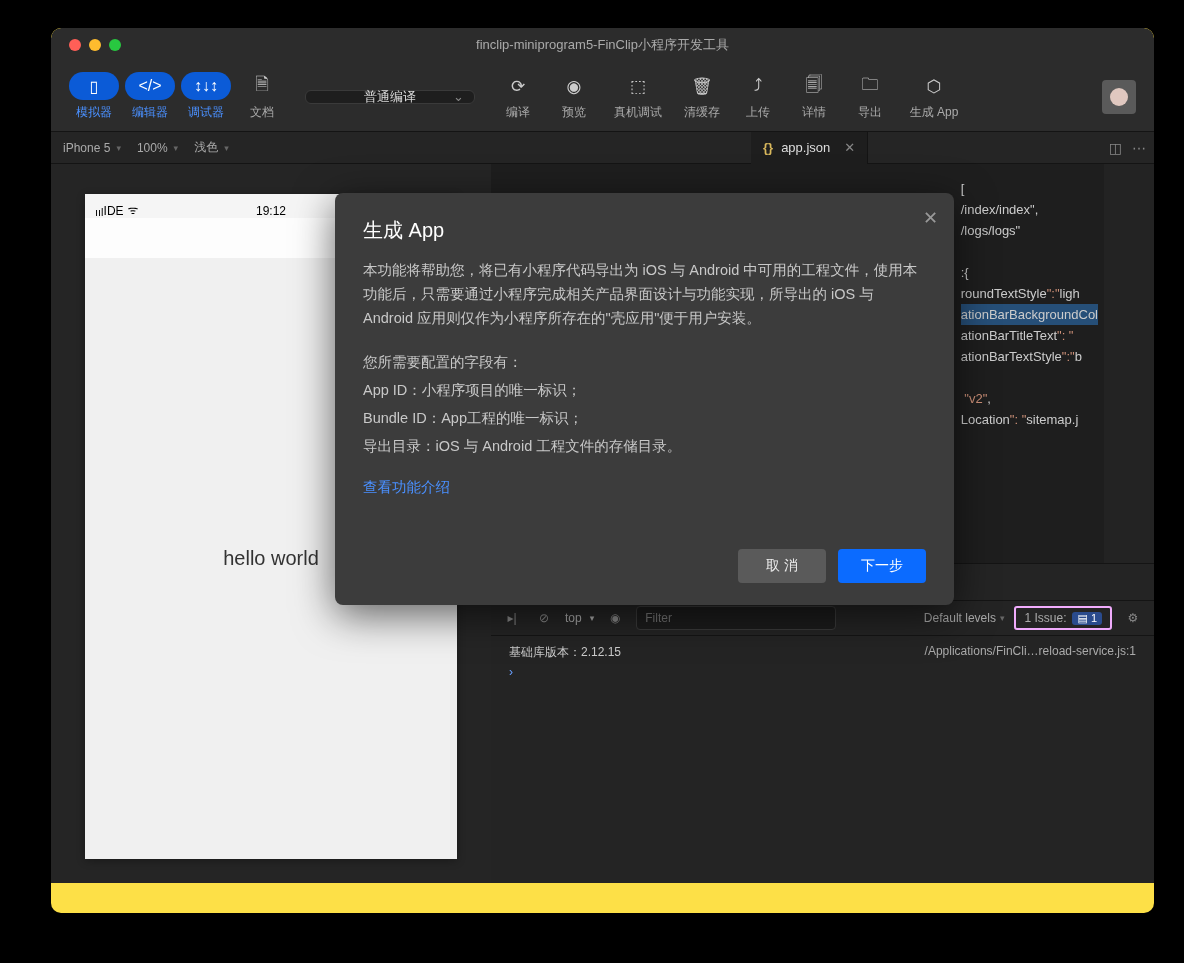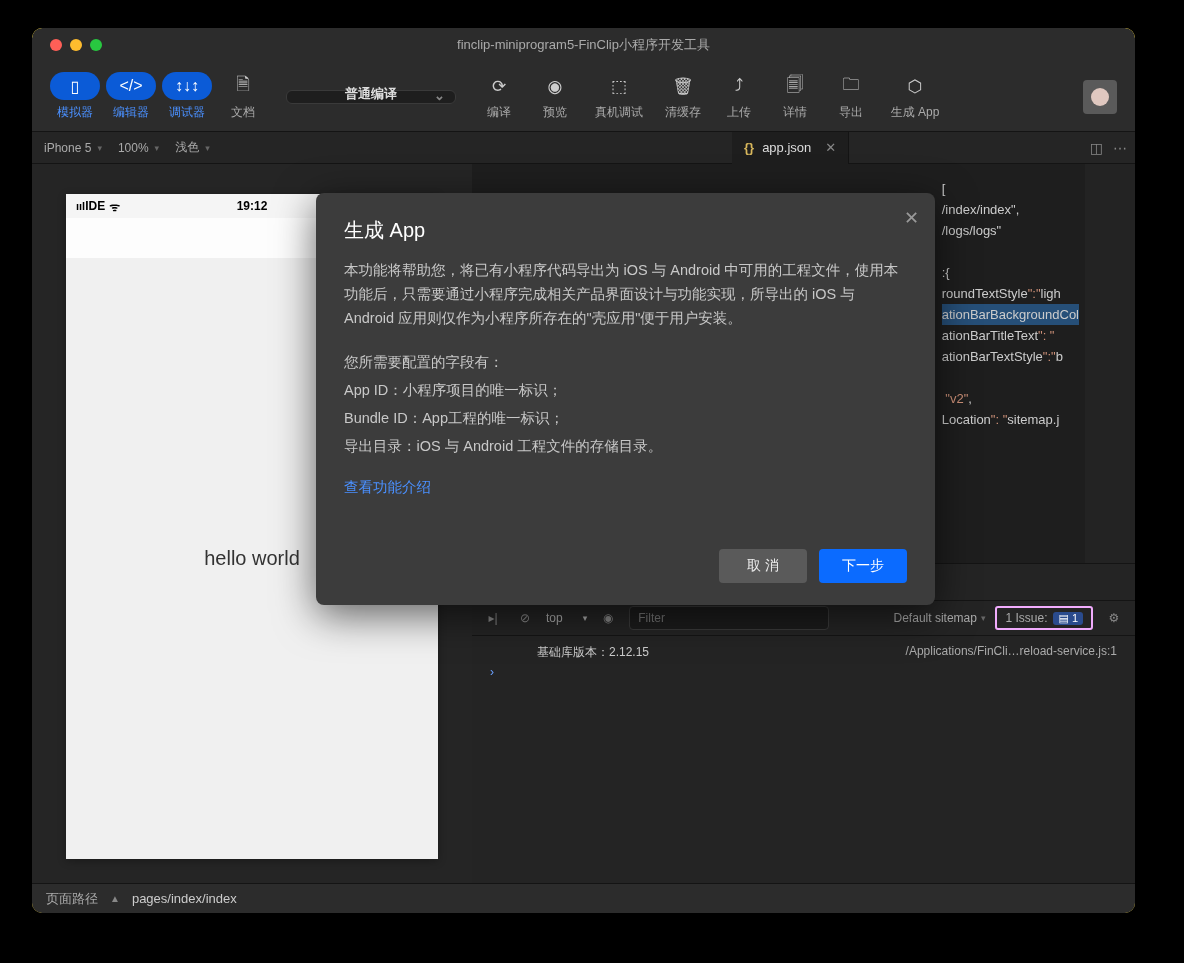--- a/index.html
+++ b/index.html
@@ -1,53 +1,53 @@
 <!DOCTYPE html>
 <html><head>
 <meta charset="utf-8">
 <style>
   * { box-sizing: border-box; margin: 0; padding: 0; font-family: -apple-system, "PingFang SC", sans-serif; }
   body { background: #000; width: 1184px; height: 963px; position: relative; overflow: hidden; }
-  .window { position: absolute; left: 32px; top: 28px; width: 1103px; height: 885px; background: #fde047; border-radius: 10px; overflow: hidden; box-shadow: 0 20px 60px rgba(0,0,0,0.5); }
+  .window { position: absolute; left: 51px; top: 28px; width: 1103px; height: 885px; background: #fde047; border-radius: 10px; overflow: hidden; box-shadow: 0 20px 60px rgba(0,0,0,0.5); }
   
   .titlebar { height: 34px; background: #2c2c2c; display: flex; align-items: center; position: relative; border-top-left-radius: 10px; border-top-right-radius: 10px; }
   .traffic { display: flex; gap: 8px; padding-left: 18px; }
   .traffic span { width: 12px; height: 12px; border-radius: 50%; display: inline-block; }
   .t-close { background: #ff5f57; }
   .t-min { background: #febc2e; }
   .t-max { background: #28c840; }
   .title { position: absolute; left: 50%; transform: translateX(-50%); color: #aaa; font-size: 13px; }
   
   .toolbar { height: 70px; background: #2c2c2c; display: flex; align-items: center; padding: 0 18px; gap: 6px; border-bottom: 1px solid #141414; }
   .tb-btn { display: flex; flex-direction: column; align-items: center; gap: 4px; cursor: pointer; font-size: 12px; }
   .tb-btn .pill { width: 50px; height: 28px; border-radius: 14px; display: flex; align-items: center; justify-content: center; }
   .tb-btn.active .pill { background: #0b5bd7; }
   .tb-btn.active .lbl { color: #4a90ff; }
   .tb-btn .lbl { color: #aaa; }
   .tb-btn .ico { color: #ccc; font-size: 16px; }
   .tb-btn.active .ico { color: #fff; }
   .tb-plain { display:flex; flex-direction:column; align-items:center; gap:4px; color:#aaa; font-size:12px; cursor:pointer; width:50px; }
   .tb-plain .ico { font-size:17px; color:#ccc; height:28px; display:flex; align-items:center; justify-content:center; }
-  .compile-select { width:170px; height:14px; background:#1e1e1e; border:1px solid #3a3a3a; border-radius:6px; color:#ddd; display:flex; align-items:flex-end; justify-content:center; position:relative; margin:0 12px; font-size:13px;font-weight:bold; }
+  .compile-select { width:170px; height:14px; background:#1e1e1e; border:1px solid #3a3a3a; border-radius:6px; color:#ddd; display:flex; align-items:center; justify-content:center; position:relative; margin:0 12px; font-size:13px; }
   .compile-select::after { content:"⌄"; position:absolute; right:10px; color:#888; }
   .spacer { flex:1; }
   .avatar { width:34px; height:34px; background:#5a5a5a; border-radius:4px; display:flex; align-items:center; justify-content:center; }
   .avatar span { width:18px; height:18px; background:#e0c8c0; border-radius:50%; display:block; }
   
   .subbar { height: 32px; background: #252525; border-bottom:1px solid #141414; display:flex; align-items:center; padding:0 12px; gap:16px; color:#aaa; font-size:12px; }
   .subbar .sel { display:flex; align-items:center; gap:4px; cursor:pointer; }
   .subbar .sel::after { content:"▾"; font-size:9px; color:#666; margin-left:2px; }
   .subbar .iconset { margin-left:auto; display:flex; gap:14px; color:#888; font-size:14px; margin-right:210px; }
   .subbar .iconset span { cursor:pointer; }
   
   .body { display:flex; height: calc(100% - 34px - 70px - 32px - 30px); }
   
   .left { width: 440px; background:#252525; display:flex; flex-direction:column; align-items:center; padding-top:30px; }
   .phone { width:372px; height:665px; background:#f5f5f5; box-shadow: 0 2px 8px rgba(0,0,0,0.3); position:relative; }
-  .statusbar { height:24px; display:flex; align-items:center; padding:12px 10px; background:#f5f5f5; font-size:12px; font-weight:700; color:#000; }
+  .statusbar { height:24px; display:flex; align-items:flex-end; padding:0 10px; background:#f5f5f5; font-size:12px; font-weight:400; color:#000; }
   .statusbar .sig { font-size:11px; }
   .statusbar .clock { position:absolute; left:50%; transform:translateX(-50%); }
   .navbar { height:40px; display:flex; align-items:center; justify-content:center; font-size:14px; font-weight:600; background:#fdfdfd; color:#000; position:relative; }
   .navbar .badge { position:absolute; right:60px; text-align:right; }
   .phone-content { height:calc(100% - 64px); display:flex; align-items:center; justify-content:center; font-size:20px; color:#333; background:#f0f0f0; }
   
   .right { flex:1; display:flex; flex-direction:column; background:#1e1e1e; position:relative; }
   .editor-tabs { height:32px; background:#252525; display:flex; align-items:center; border-bottom:1px solid #141414; position:relative; margin-top:-32px; }
   .editor-tab { background:#1e1e1e; height:32px; display:flex; align-items:center; gap:8px; padding:0 12px; color:#ddd; font-size:13px; border-right:1px solid #141414; margin-left:260px; }
   .editor-tab .brace { color:#d9b85c; font-weight:bold; }
@@ -67,21 +67,21 @@
   .dt-tabs .cur { color:#888; display:flex; align-items:center; gap:6px; }
   .dt-filter { height:36px; display:flex; align-items:center; gap:10px; padding:0 10px; border-top:1px solid #141414; border-bottom:1px solid #141414; color:#aaa; font-size:12px; }
   .dt-filter .ic { width:22px; text-align:center; cursor:pointer; color:#888; }
   .dt-filter input { flex:0 0 200px; background:#1c1c1c; border:1px solid #3a3a3a; border-radius:4px; color:#ccc; padding:4px 8px; font-size:12px; }
   .dt-filter .levels { display:flex; align-items:center; gap:4px; margin-left:auto; }
   .dt-filter .levels::after { content:"▾"; font-size:9px; color:#666; }
   .dt-filter .issue { display:flex; align-items:center; gap:6px; border:2px solid #f0abfc; border-radius:3px; padding:3px 8px; }
   .dt-filter .issue .chip { background:#2a4b8d; color:#fff; border-radius:3px; padding:0 5px; display:inline-flex; align-items:center; gap:3px; font-size:11px; }
   .dt-filter .gear { width:22px; text-align:center; cursor:pointer; color:#888; }
   .dt-body { flex:1; background:#242424; color:#ccc; font-family:Menlo,monospace; font-size:12px; padding:6px 10px; }
-  .dt-body .row { display:flex; justify-content:space-between; padding:2px 8px;margin-left:47px; }
+  .dt-body .row { display:flex; justify-content:space-between; padding:2px 8px; }
   .dt-body .row .path { color:#aaa; }
   .dt-body .prompt { color:#6aa0ff; padding:2px 8px; }
   
   .footer { height:30px; background:#2c2c2c; border-top:1px solid #141414; display:flex; align-items:center; padding:0 14px; color:#aaa; font-size:13px; gap:12px; }
   .footer .label { color:#aaa; }
   .footer input { background:transparent; border:none; color:#ccc; font-size:13px; flex:1; }
   
   .modal-backdrop { position:absolute; inset:0; }
   .modal { position:absolute; left:284px; top:165px; width:619px; background:#3c3c3c; border-radius:8px; box-shadow:0 10px 40px rgba(0,0,0,0.6); padding:24px 28px 22px; color:#ddd; }
   .modal .close { position:absolute; right:16px; top:14px; color:#999; cursor:pointer; font-size:18px; font-weight:300; }
@@ -234,28 +234,28 @@
           <span class="tab">视图</span>
           <span class="tab active">日志</span>
           <span class="tab">网络</span>
           <span class="tab">存储</span>
           <span class="tab">编译日志</span>
           <span class="tab">Mock</span>
         </div>
         <div class="dt-filter">
           <span class="ic">▸|</span>
           <span class="ic">⊘</span>
-          <span style="display:flex;align-items:center;gap:20px">
+          <span style="display:flex;align-items:center;gap:8px">
             <span>top</span>
               <span style="font-size:9px">▾</span>
           </span>
           <span class="ic">◉</span>
           <input type="text" placeholder="Filter" style="">
           <div class="levels">
-            <span>Default sitemap</span>
+            <span>Default levels</span>
           </div>
           <div class="issue">
             <span>1 Issue:</span>
             <span class="chip">
                 <span>▤</span>
                 <span>1</span>
               </span>
           </div>
           <span class="gear">⚙</span>
         </div>
@@ -263,25 +263,20 @@
           <div class="row">
             <span><span>基础库版本：</span><span>2.12.15</span></span>
             <span class="path">/Applications/FinCli…reload-service.js:1</span>
           </div>
           <div class="prompt">›</div>
         </div>
       </div>
     </div>
   </div>
 
-  <div class="footer">
-    <span class="label">页面路径</span>
-    <span style="color:#888;font-size:10px">▲</span>
-    <input type="text" value="pages/index/index" style="">
-  </div>
 
   <div class="modal-backdrop"></div>
   <div class="modal">
     <span class="close">✕</span>
     <h2>生成 App</h2>
     <p>本功能将帮助您，将已有小程序代码导出为 iOS 与 Android 中可用的工程文件，使用本功能后，只需要通过小程序完成相关产品界面设计与功能实现，所导出的 iOS 与 Android 应用则仅作为小程序所存在的"壳应用"便于用户安装。</p>
     <div class="gap"></div>
     <p>您所需要配置的字段有：</p>
     <p>App ID：小程序项目的唯一标识；</p>
     <p>Bundle ID：App工程的唯一标识；</p>

